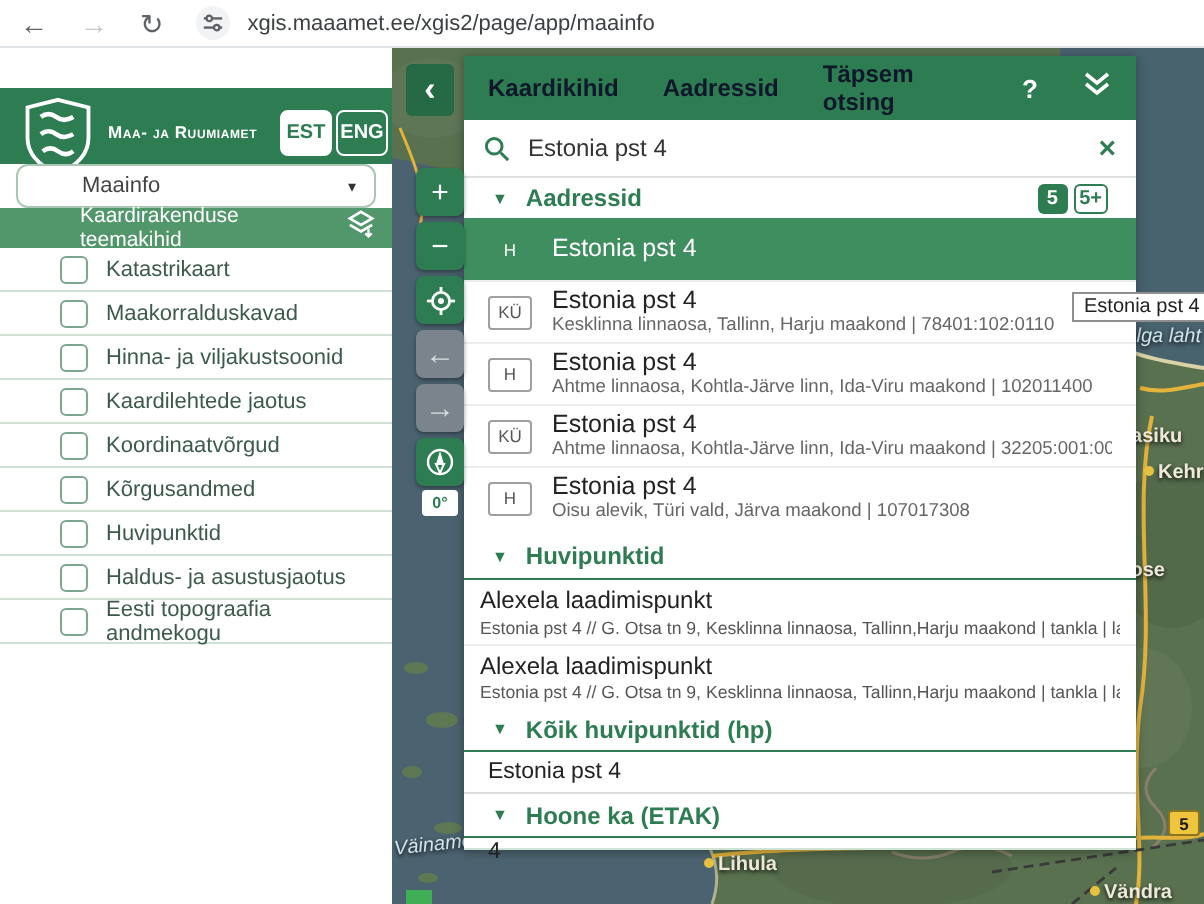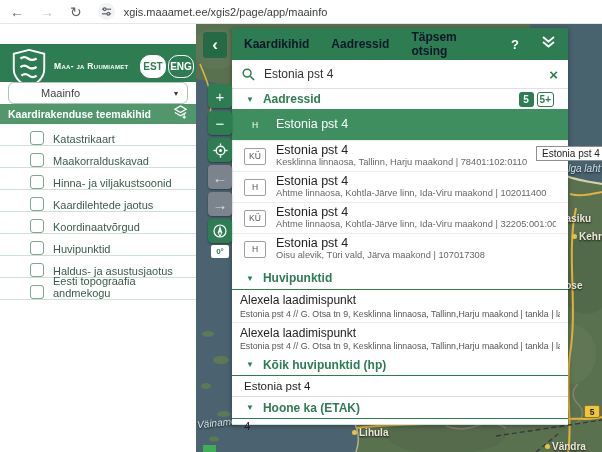--- a/index.html
+++ b/index.html
@@ -28,33 +28,33 @@
     border:1px solid #8a7420;border-radius:2px;color:#1c1c1c;font-size:8.5px;font-weight:bold;
     display:flex;align-items:center;justify-content:center;z-index:2;}
   .green-marker{position:absolute;left:203px;top:445px;width:13px;height:7px;background:#3fae57;z-index:2;}
 
   
   .sidebar{position:absolute;left:0;top:24px;width:196px;height:428px;background:#fff;z-index:10;}
   .app-header{position:absolute;left:0;top:20px;width:196px;height:38px;background:#2e7d52;}
   .logo{position:absolute;left:10px;top:4px;}
   .brand{position:absolute;left:54px;top:17px;color:#fff;font-size:8.5px;font-weight:bold;
     font-variant:small-caps;letter-spacing:.3px;white-space:nowrap;}
-  .lang-btn{position:absolute;top:11px;width:26px;height:23px;border-radius:10px;font-size:10px;
+  .lang-btn{position:absolute;top:11px;width:26px;height:23px;border-radius:4px;font-size:10px;
     font-weight:bold;display:flex;align-items:center;justify-content:center;box-sizing:border-box;}
   .lang-est{left:140px;background:#fff;color:#2e7d52;border:1px solid #fff;}
   .lang-eng{left:168px;background:transparent;color:#fff;border:1px solid #fff;}
   .app-select{position:absolute;left:8px;top:58px;width:180px;height:22px;border:1px solid #a9c7b4;
     border-radius:6px;box-sizing:border-box;display:flex;align-items:center;padding:0 9px;background:#fff;}
   .app-select .val{font-size:11px;color:#444;flex:1;padding-left:23px;}
   .app-select .caret{font-size:8px;color:#333;}
   .themes-bar{position:absolute;left:0;top:80px;width:196px;height:20px;background:#52976c;
     display:flex;align-items:center;padding:0 8px;box-sizing:border-box;}
-  .themes-bar .t{color:#fff;font-size:10.5px;font-weight:bold;flex:1;}
+  .themes-bar .t{color:#fff;font-size:10.5px;font-weight:normal;flex:1;margin-left:32px;}
   .layer-list{position:absolute;left:0;top:100px;width:196px;}
-  .layer-row{height:22px;border-bottom:1px solid #cfe0d4;display:flex;align-items:flex-end;
+  .layer-row{height:22px;border-bottom:1px solid #cfe0d4;display:flex;align-items:center;
     padding-left:30px;gap:9px;box-sizing:border-box;}
   .checkbox{width:12px;height:12px;border:1px solid #7fa68e;border-radius:3px;background:#fff;flex:0 0 auto;}
   .layer-label{font-size:11px;color:#3c5a4c;}
 
   
   .collapse-btn{position:absolute;left:203px;top:32px;width:24px;height:26px;background:#256a44;
     border-radius:3px;color:#fff;font-size:17px;font-weight:bold;display:flex;align-items:center;
     justify-content:center;z-index:11;}
   .mapbtn{position:absolute;left:208px;width:24px;height:24px;border-radius:4px;background:#2e7d52;
     color:#fff;display:flex;align-items:center;justify-content:center;font-size:15px;z-index:11;
@@ -227,20 +227,24 @@
     <div class="layer-row">
       <span class="checkbox"></span>
       <span class="layer-label">Kaardilehtede jaotus</span>
     </div>
     <div class="layer-row">
       <span class="checkbox"></span>
       <span class="layer-label">Koordinaatvõrgud</span>
     </div>
     <div class="layer-row">
       <span class="checkbox"></span>
+      <span class="layer-label">Kõrgusandmed</span>
+    </div>
+    <div class="layer-row">
+      <span class="checkbox"></span>
       <span class="layer-label">Huvipunktid</span>
     </div>
     <div class="layer-row">
       <span class="checkbox"></span>
       <span class="layer-label">Haldus- ja asustusjaotus</span>
     </div>
     <div class="layer-row">
       <span class="checkbox"></span>
       <span class="layer-label">Eesti topograafia andmekogu</span>
     </div>

